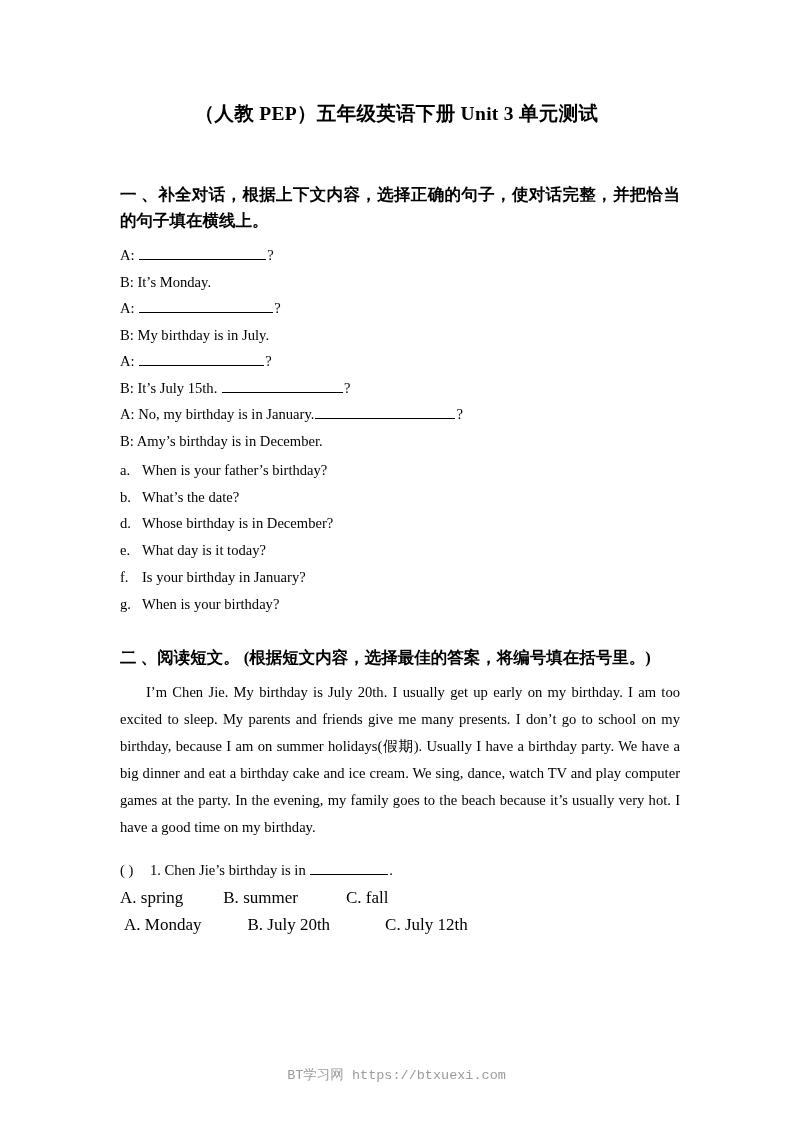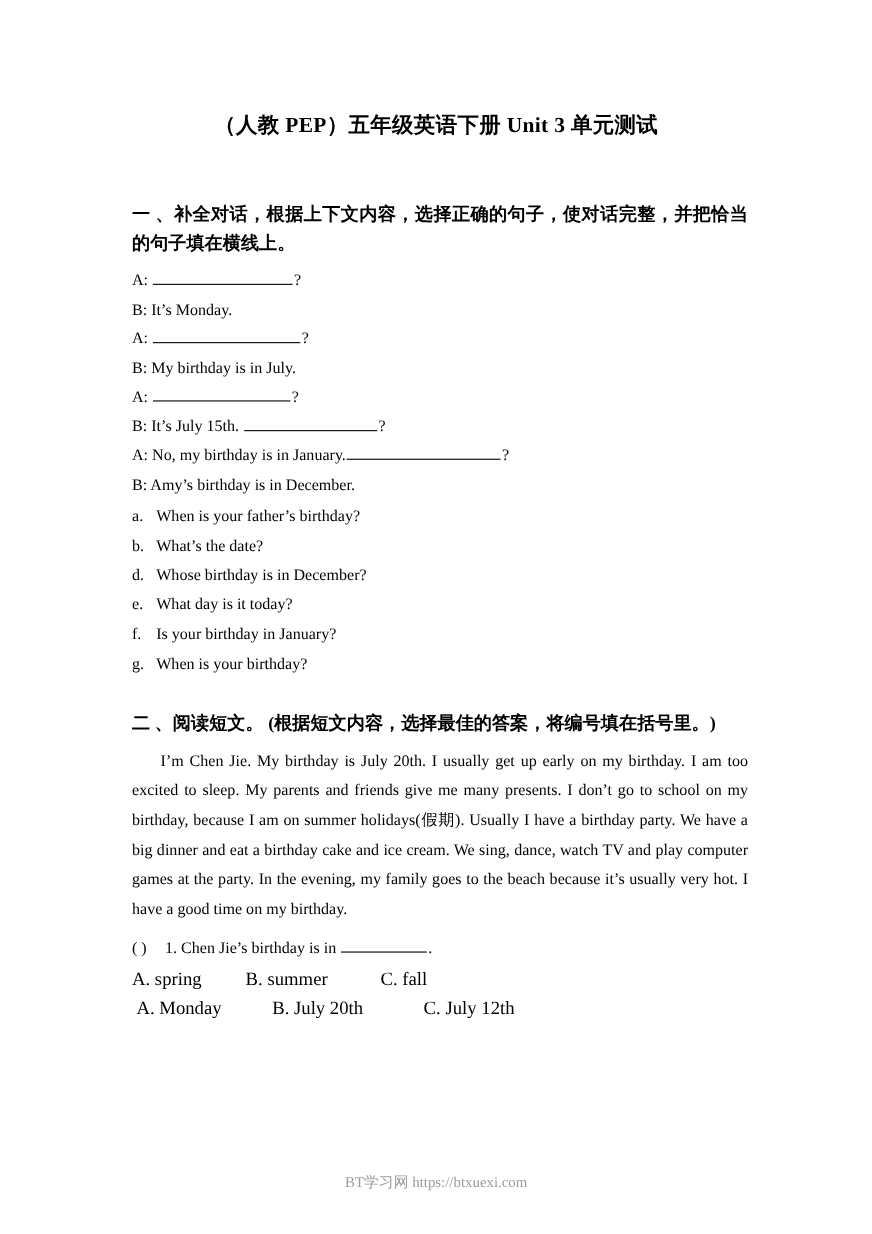--- a/index.html
+++ b/index.html
@@ -77,21 +77,21 @@
   .b4 { width: 121px; }
   .b5 { width: 140px; }
   .b-q1 { width: 78px; }
   .b-q2 { width: 95px; }
   .b-q3 { width: 72px; }
   .passage {
     font-size: 14.6px;
     line-height: 27px;
     text-align: justify;
     text-indent: 26px;
-    margin: 6px 0 8px 0;
+    margin: 6px 0 16px 0;
   }
   .q-line {
     font-size: 14.6px;
     line-height: 27px;
     white-space: nowrap;
   }
   .q-paren {
     display: inline-block;
     width: 30px;
   }
@@ -105,21 +105,21 @@
   .sp-a2 { display: inline-block; width: 46px; }
   .sp-b2 { display: inline-block; width: 55px; }
   .footer {
     position: absolute;
     left: 0;
     top: 1066px;
     width: 793px;
     text-align: center;
     font-size: 13.5px;
     color: #9b9b9b;
-    font-family: Liberation Serif, serif;
+    font-family: Liberation Mono, monospace;
   }
 </style>
 </head>
 <body>
 
 <div class="page">
 
   <div class="doc-title">（人教 PEP）五年级英语下册 Unit 3 单元测试</div>
 
   <div class="content">

